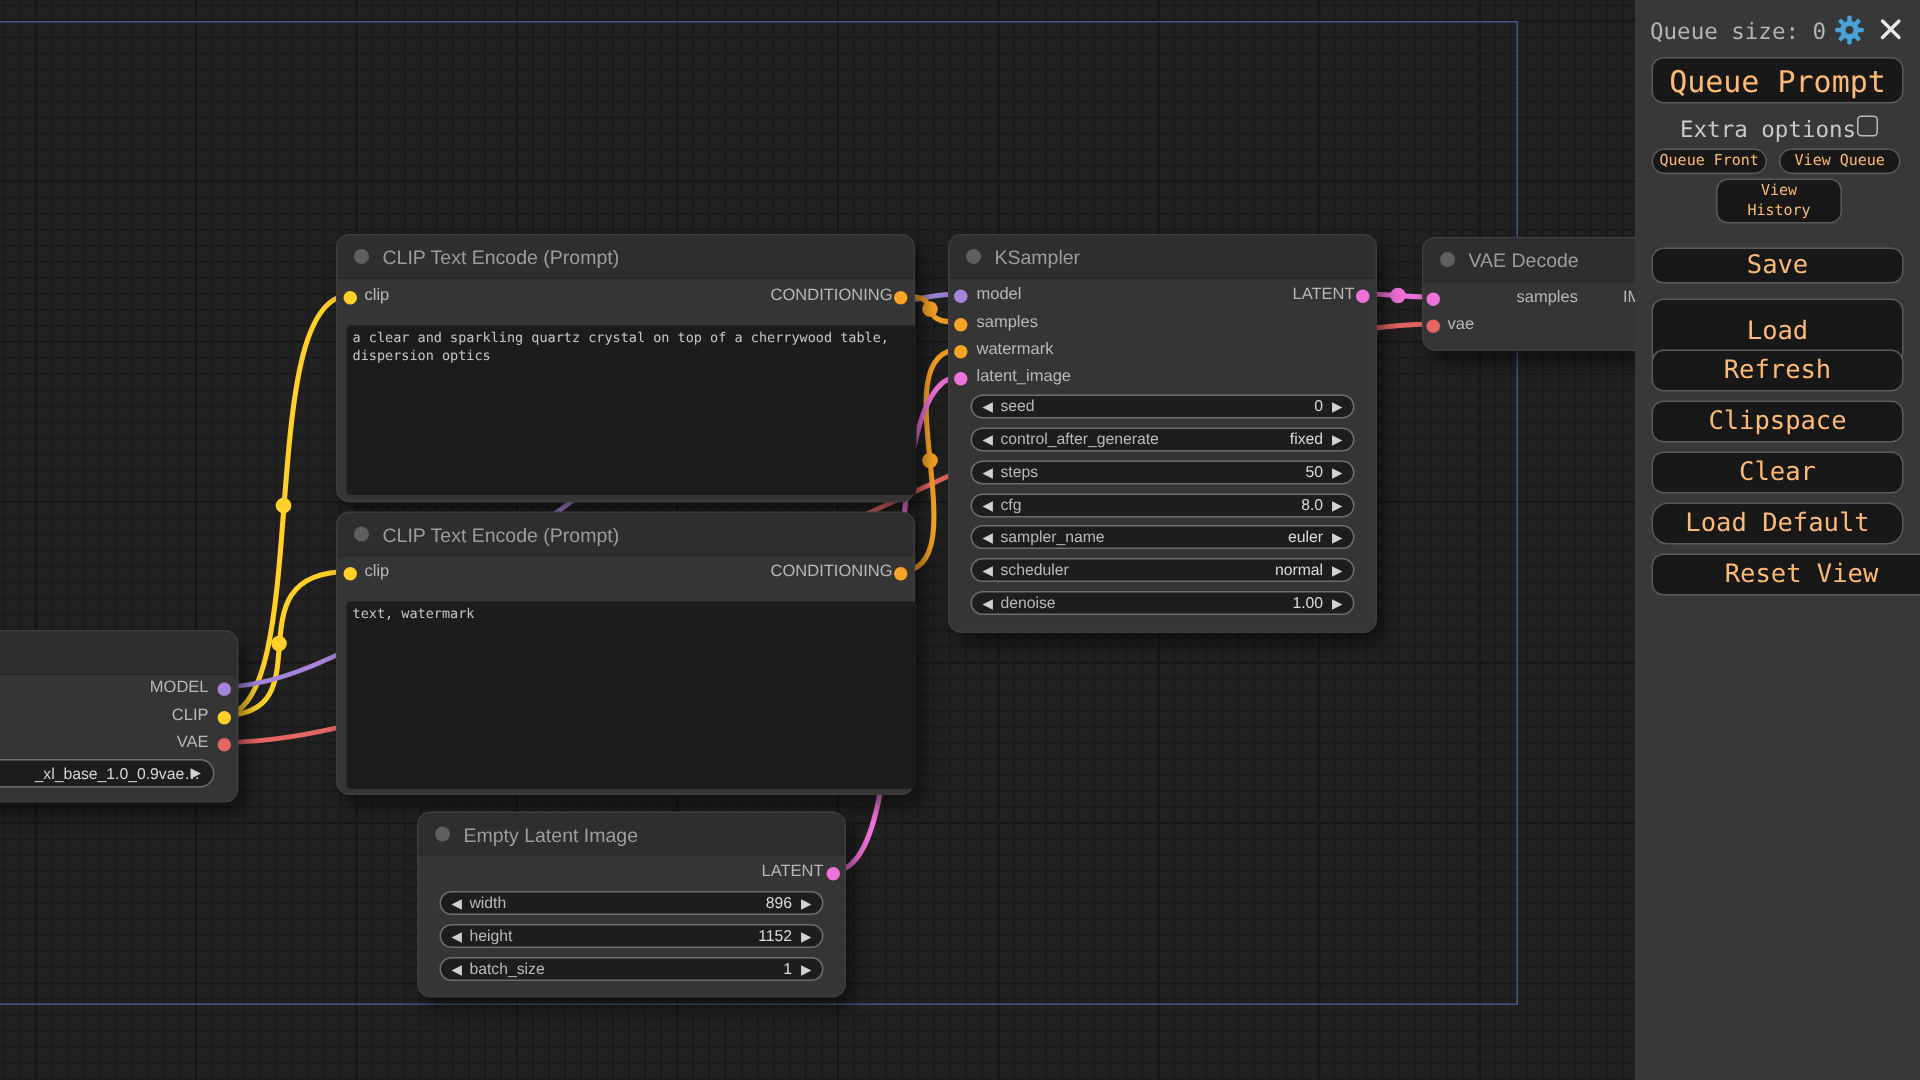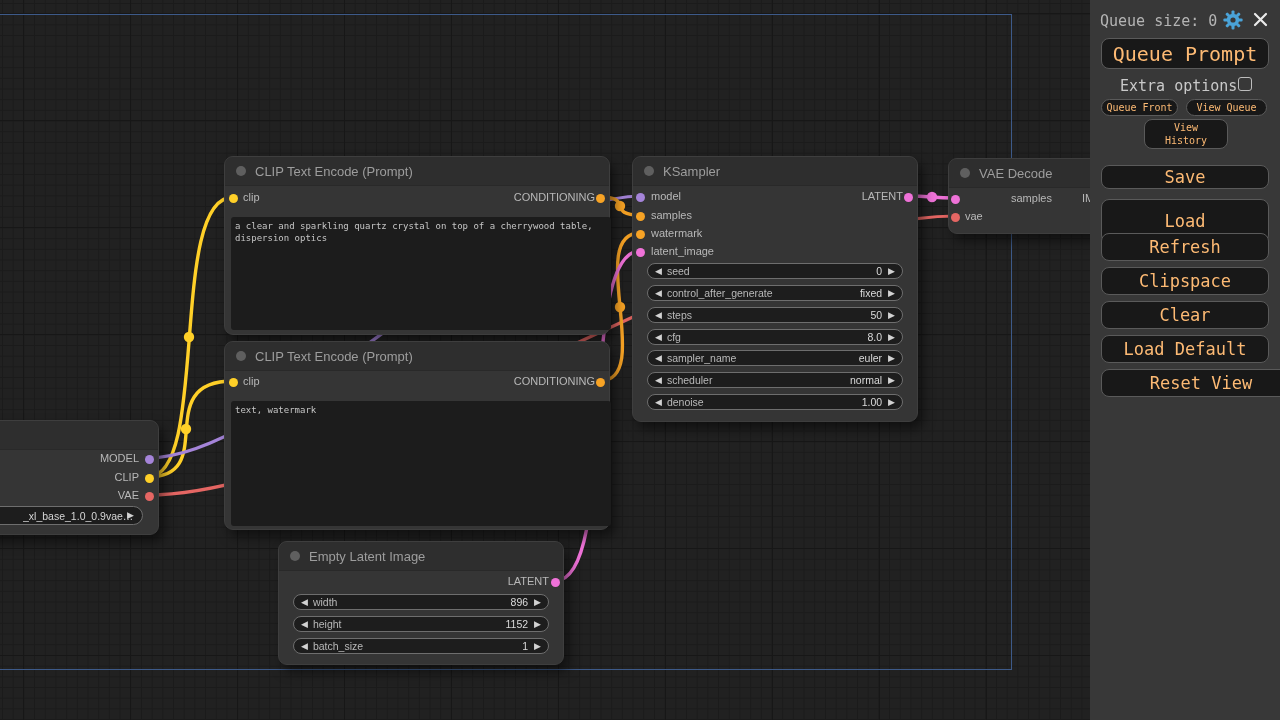--- a/index.html
+++ b/index.html
@@ -250,17 +250,17 @@
 
     <div class="sbtn" style="left:11px;top:99px;width:77px;height:17px;font-size:10px;border-radius:9px;">Queue Front</div>
     <div class="sbtn" style="left:96px;top:99px;width:81px;height:17px;font-size:10px;border-radius:9px;">View Queue</div>
     <div class="sbtn" style="left:54px;top:119px;width:84px;height:30px;font-size:10px;line-height:1.3;padding:0 12px;">View History</div>
 
     <div class="sbtn" style="left:11px;top:165px;width:168px;height:24px;font-size:17px;">Save</div>
     <div class="sbtn" style="left:11px;top:199px;width:168px;height:44px;font-size:17px;">Load</div>
     <div class="sbtn" style="left:11px;top:267px;width:168px;height:28px;font-size:17px;">Clipspace</div>
     <div class="sbtn" style="left:11px;top:233px;width:168px;height:28px;font-size:17px;">Refresh</div>
     <div class="sbtn" style="left:11px;top:301px;width:168px;height:28px;font-size:17px;">Clear</div>
-    <div class="sbtn" style="left:11px;top:335px;width:168px;height:28px;font-size:17px;">Load Default</div>
+    <div class="sbtn" style="left:11px;top:335px;width:168px;height:28px;font-size:17px;border-radius:11px;">Load Default</div>
     <div class="sbtn" style="left:11px;top:369px;width:200px;height:28px;font-size:17px;">Reset View</div>
   </div>
 
 </div>
 
 </body></html>

